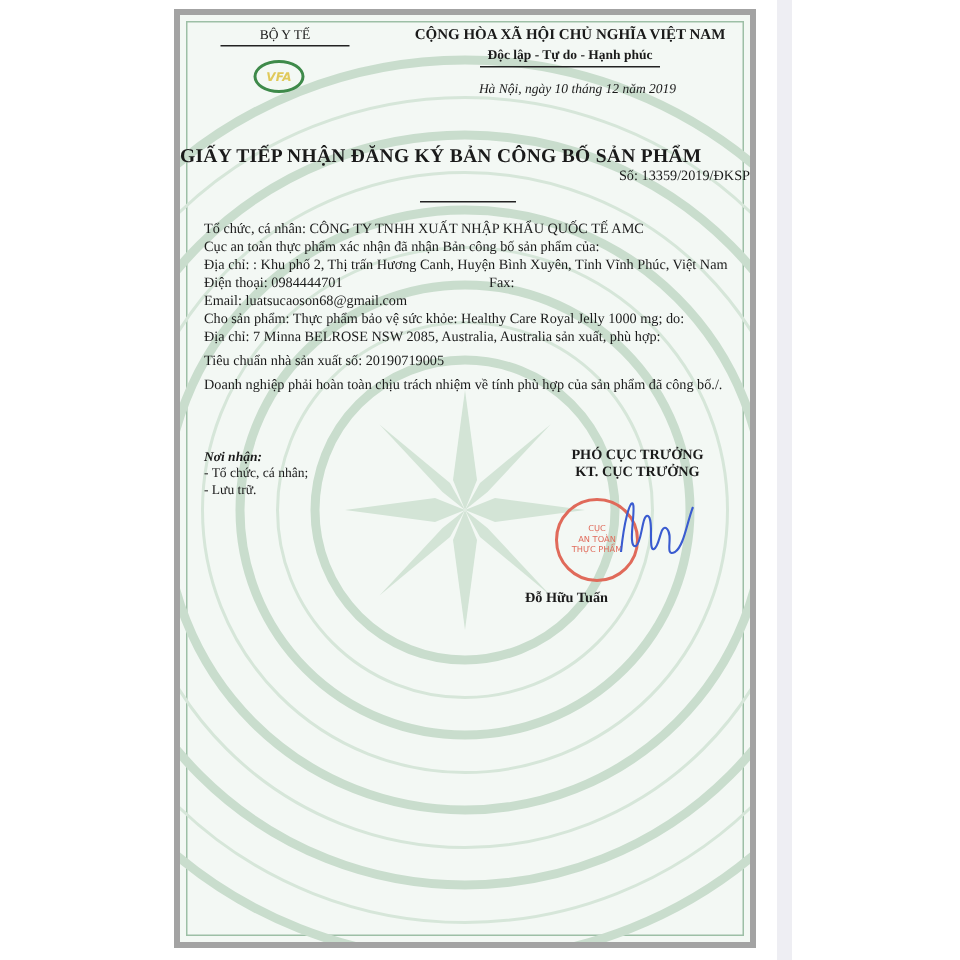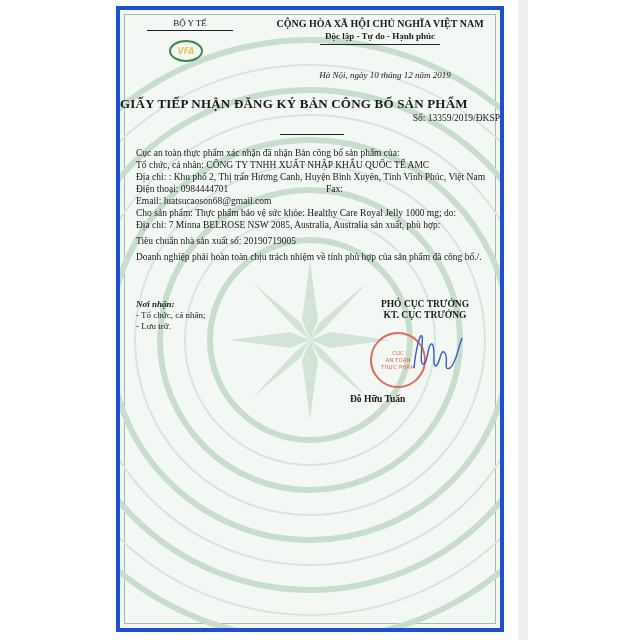--- a/index.html
+++ b/index.html
@@ -1,31 +1,31 @@
 <!DOCTYPE html>
 <html><head>
 <meta charset="utf-8">
 <style>
   html,body{margin:0;padding:0;}
   body{width:640px;height:640px;background:#ffffff;position:relative;overflow:hidden;font-family:"Liberation Serif","DejaVu Serif",serif;color:#1a1a1a;}
   .scrollbar{position:absolute;left:518px;top:0;width:10px;height:640px;background:#eeeef3;}
-  .page{position:absolute;left:116px;top:6px;width:388px;height:626px;background:#f3f8f4;border:4px solid #1d4ed8;box-sizing:border-box;}
+  .page{position:absolute;left:116px;top:6px;width:388px;height:626px;background:#f3f8f4;border:4px solid #a3a3a3;box-sizing:border-box;}
   .inner-frame{position:absolute;left:4px;top:4px;right:4px;bottom:4px;border:1px solid #9dbfa6;}
   .pattern{position:absolute;left:0;top:0;width:100%;height:100%;pointer-events:none;}
   .content{position:absolute;left:0;top:0;width:100%;height:100%;}
   .abs{position:absolute;}
   .hdr-left{left:10px;top:8px;width:120px;text-align:center;font-size:9px;line-height:11px;}
   .hdr-left .b{font-weight:bold;}
   .hdr-left .line{display:block;margin:1px auto 0;width:86px;border-top:1px solid #222;}
   .logo{left:49px;top:30px;width:34px;height:22px;border:2px solid #3e8a4a;border-radius:50%;box-sizing:border-box;display:flex;align-items:center;justify-content:center;}
   .logo span{font-size:8px;font-style:italic;font-weight:bold;color:#e0c95a;font-family:"DejaVu Sans",sans-serif;}
   .hdr-right{left:140px;top:8px;width:240px;text-align:center;font-size:10px;line-height:12px;font-weight:bold;}
   .hdr-right .sub{font-size:9px;}
   .hdr-right .line{display:block;margin:2px auto 0;width:120px;border-top:1px solid #222;}
-  .date{left:150px;top:60px;width:230px;text-align:center;font-style:italic;font-size:9px;}
+  .date{left:150px;top:44px;width:230px;text-align:center;font-style:italic;font-size:9px;}
   .title{left:0;top:86px;width:100%;text-align:left;font-size:13px;font-weight:bold;letter-spacing:0.2px;}
   .number{left:0;top:103px;width:100%;text-align:right;font-size:9.5px;}
   .num-line{left:160px;top:124px;width:64px;border-top:1.5px solid #222;}
   .body{left:16px;top:137px;width:360px;font-size:9.5px;line-height:12px;}
   .body p{margin:0;}
   .gap{height:4px;}
   .recv{left:16px;top:289px;font-size:9px;line-height:11px;}
   .recv .h{font-weight:bold;font-style:italic;}
   .sign{left:230px;top:289px;width:150px;text-align:center;font-weight:bold;font-size:9.5px;line-height:11px;}
   .stamp{left:250px;top:322px;width:56px;height:56px;border:2px solid #e06a5a;border-radius:50%;box-sizing:border-box;display:flex;align-items:center;justify-content:center;text-align:center;}
@@ -82,22 +82,22 @@
       <span class="line"></span>
     </div>
 
     <div class="abs date">Hà Nội, ngày 10 tháng 12 năm 2019</div>
 
     <div class="abs title">GIẤY TIẾP NHẬN ĐĂNG KÝ BẢN CÔNG BỐ SẢN PHẨM</div>
     <div class="abs number">Số: 13359/2019/ĐKSP</div>
     <div class="abs num-line"></div>
 
     <div class="abs body">
+      <p>Tổ chức, cá nhân: CÔNG TY TNHH XUẤT NHẬP KHẨU QUỐC TẾ AMC</p>
       <p>Cục an toàn thực phẩm xác nhận đã nhận Bản công bố sản phẩm của:</p>
-      <p>Tổ chức, cá nhân: CÔNG TY TNHH XUẤT NHẬP KHẨU QUỐC TẾ AMC</p>
       <p>Địa chỉ: : Khu phố 2, Thị trấn Hương Canh, Huyện Bình Xuyên, Tỉnh Vĩnh Phúc, Việt Nam</p>
       <p>
         <span style="display:inline-block;width:190px;">Điện thoại: 0984444701</span><span>Fax:</span>
       </p>
       <p>Email: luatsucaoson68@gmail.com</p>
       <p>Cho sản phẩm: Thực phẩm bảo vệ sức khỏe: Healthy Care Royal Jelly 1000 mg; do:</p>
       <p>Địa chỉ: 7 Minna BELROSE NSW 2085, Australia, Australia sản xuất, phù hợp:</p>
       <div class="gap"></div>
       <p>Tiêu chuẩn nhà sản xuất số: 20190719005</p>
       <div class="gap"></div>

